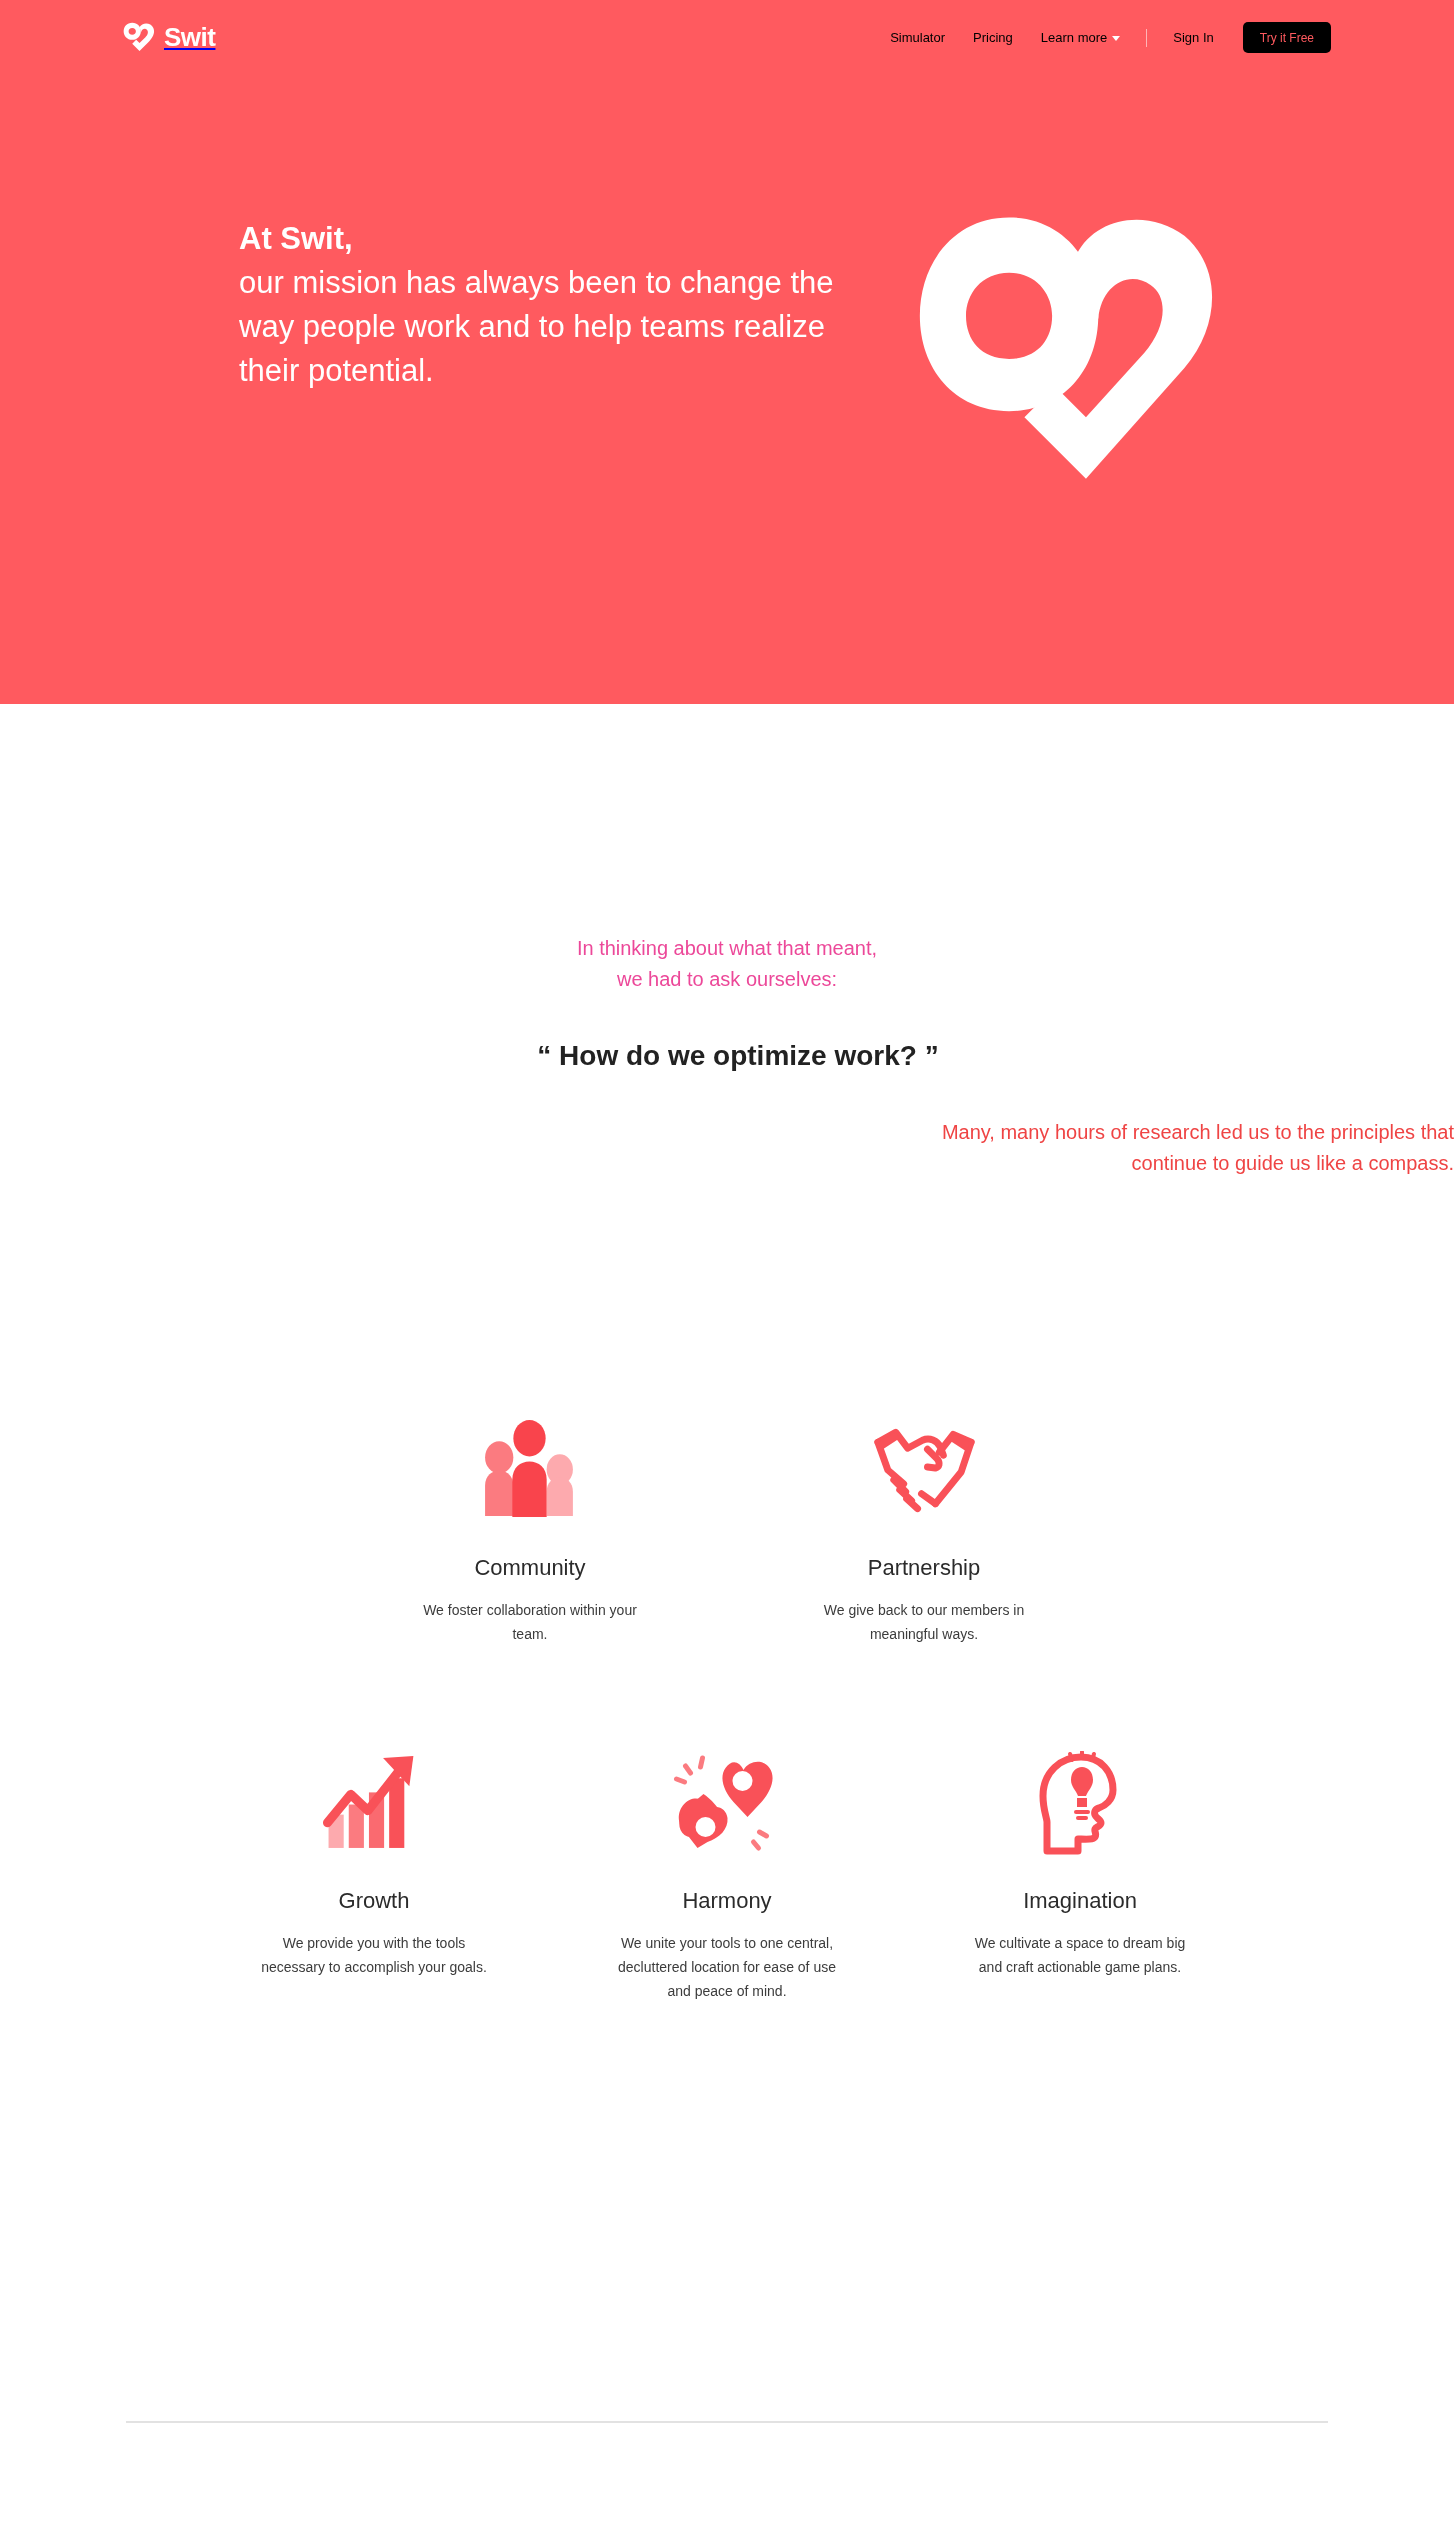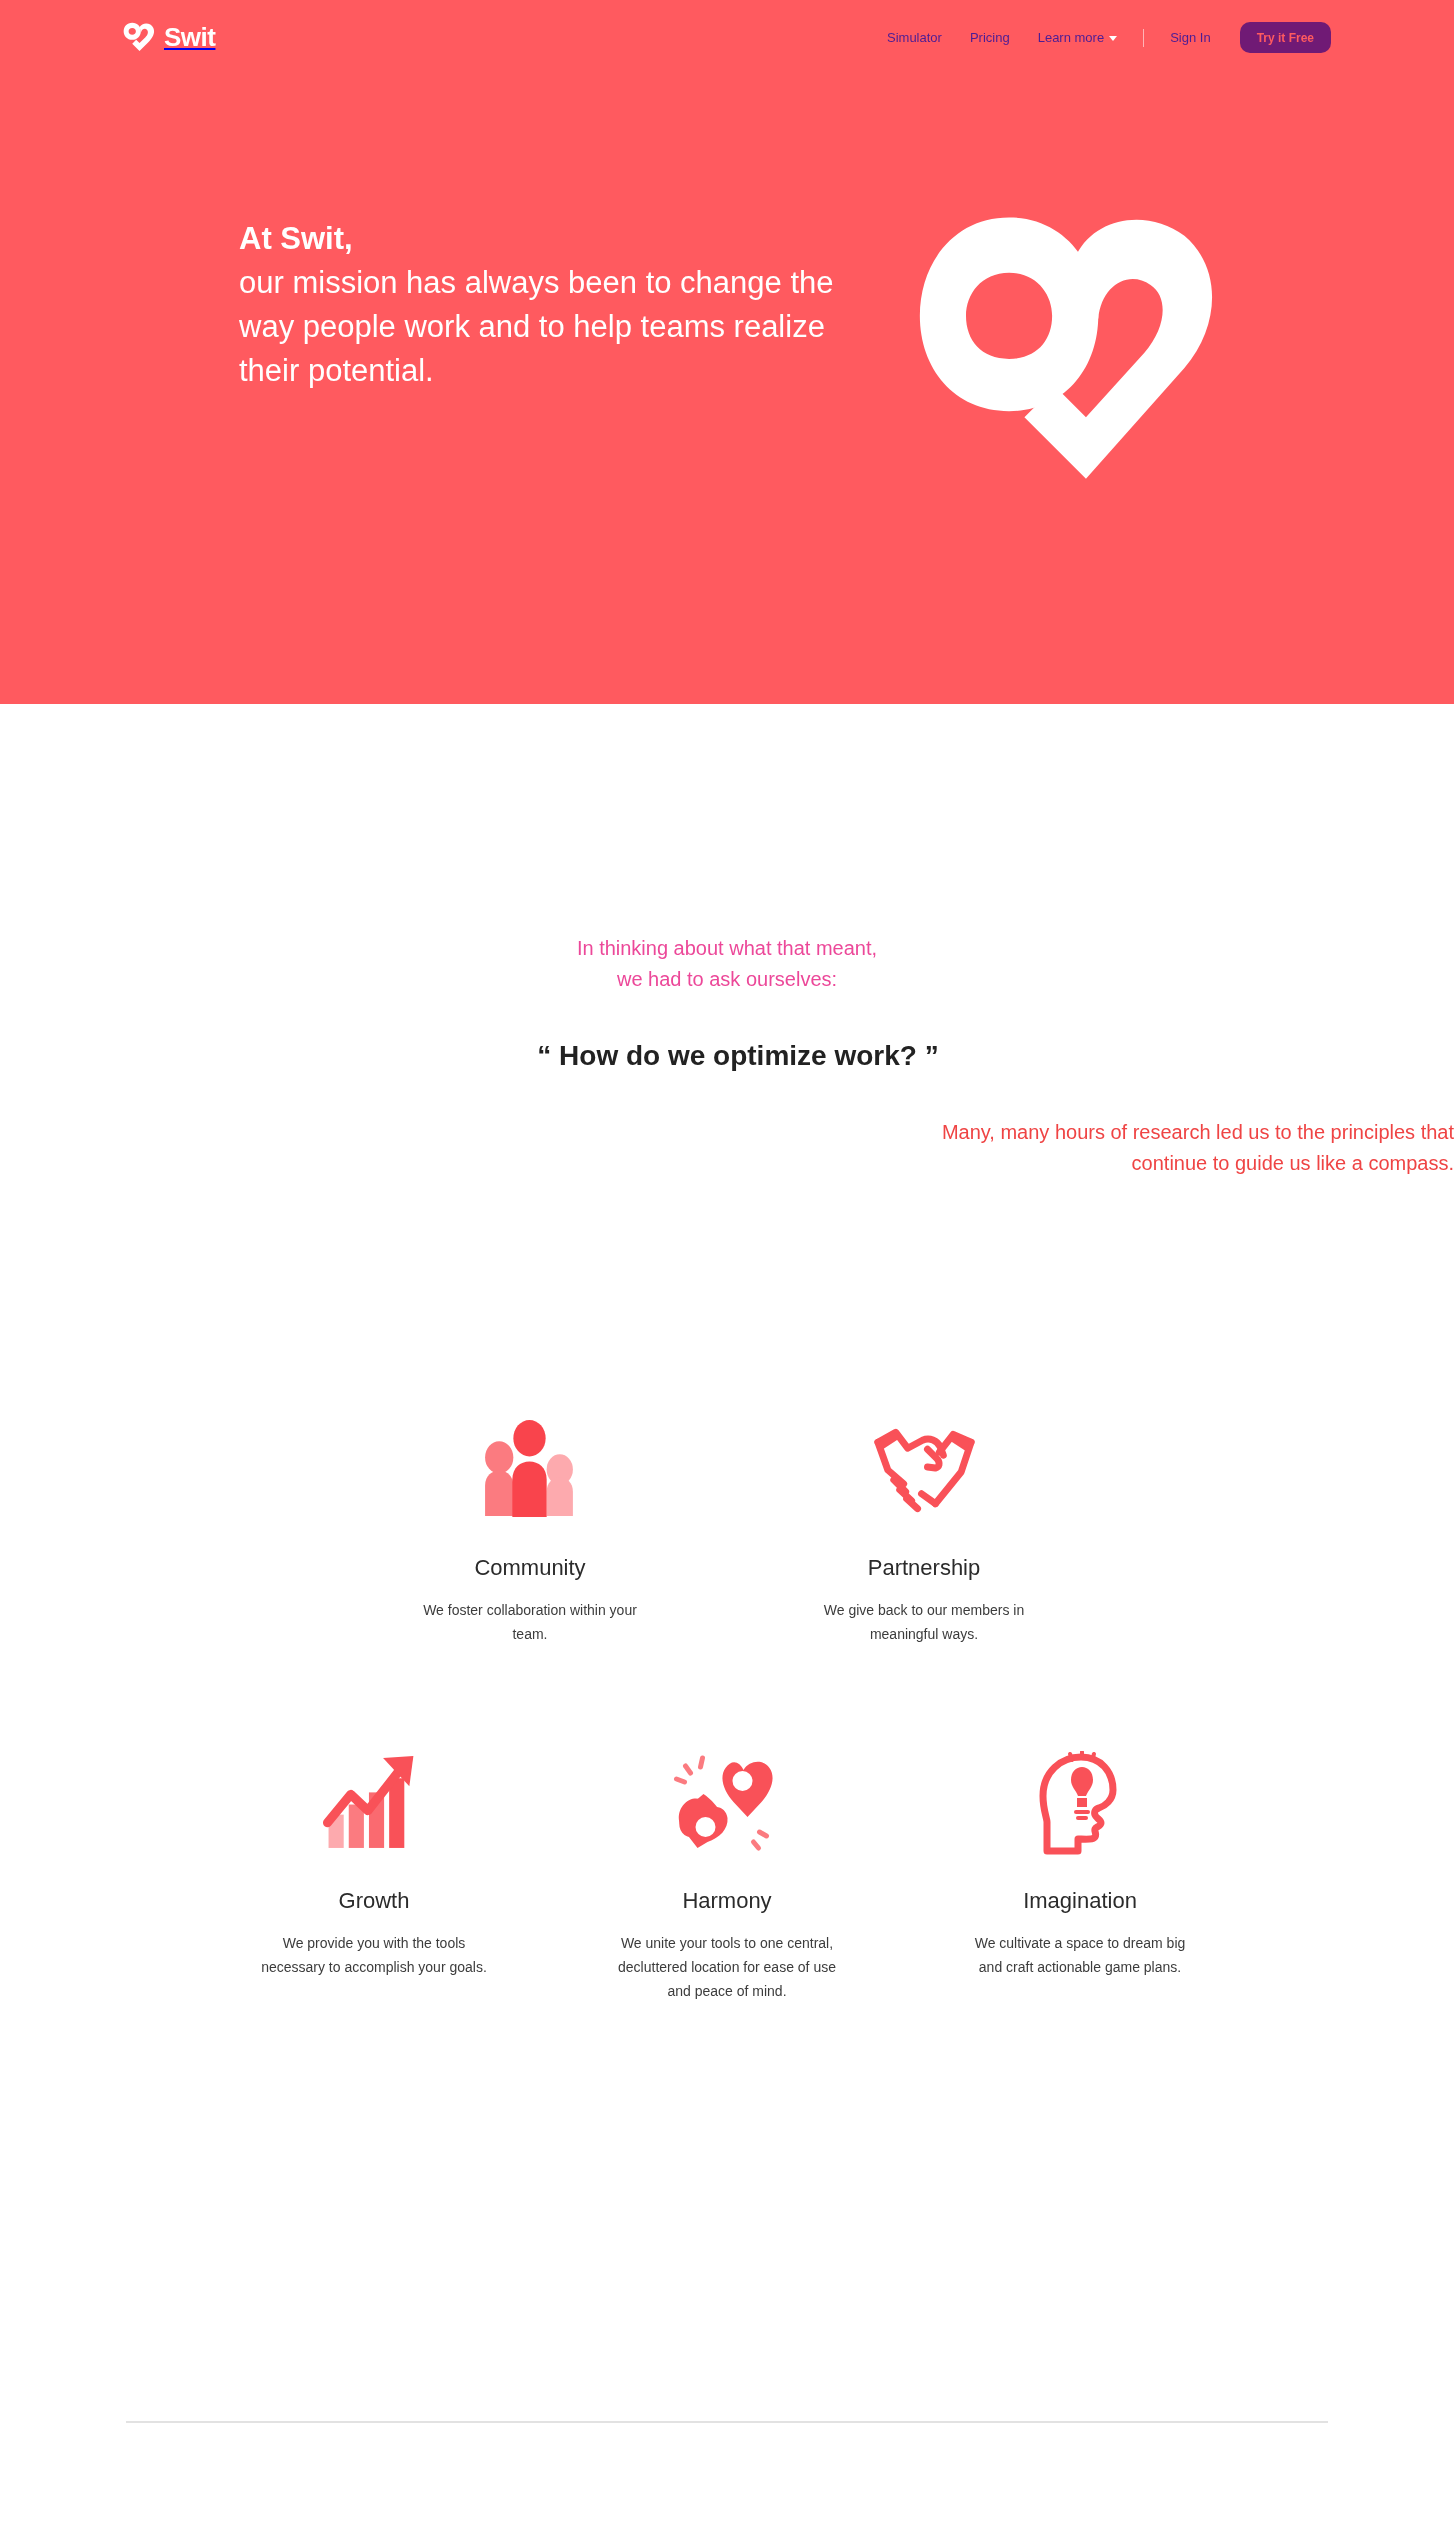--- a/index.html
+++ b/index.html
@@ -28,35 +28,35 @@
   .brand-mark { width:33px; height:33px; display:block; }
   .brand-name {
     color:#ffffff; font-size:26px; font-weight:bold; letter-spacing:-0.5px;
     line-height:1;
   }
   .nav-right {
     position:absolute; right:123px; top:22px;
     display:flex; align-items:center; gap:0;
   }
   .nav-link {
-    color:#4c1d95; font-size:13px; font-weight:500;
+    color:#000000; font-size:13px; font-weight:500;
     padding:0 14px; text-decoration:none; white-space:nowrap;
     display:flex; align-items:center; gap:5px; height:31px;
   }
   .caret-down {
     width:0; height:0; border-left:4.5px solid transparent;
     border-right:4.5px solid transparent; border-top:5px solid #ffffff;
     display:inline-block; margin-top:2px;
   }
   .nav-sep {
     width:1px; height:18px; background:rgba(255,255,255,.55); margin:0 12px;
   }
   .btn-try {
-    background:#701a75; color:#ff5a5f; font-size:12px; font-weight:700;
-    border-radius:10px; padding:0 17px; height:31px; margin-left:15px;
+    background:#000000; color:#ff5a5f; font-size:12px; font-weight:400;
+    border-radius:5px; padding:0 17px; height:31px; margin-left:15px;
     display:flex; align-items:center; justify-content:center;
     text-decoration:none; white-space:nowrap; border:none; cursor:pointer;
     font-family:"Liberation Sans", sans-serif;
   }
 
   .hero-inner {
     position:absolute; left:123px; top:0; width:1208px; height:706px;
   }
   .hero-copy {
     position:absolute; left:116px; top:217px; width:606px;

